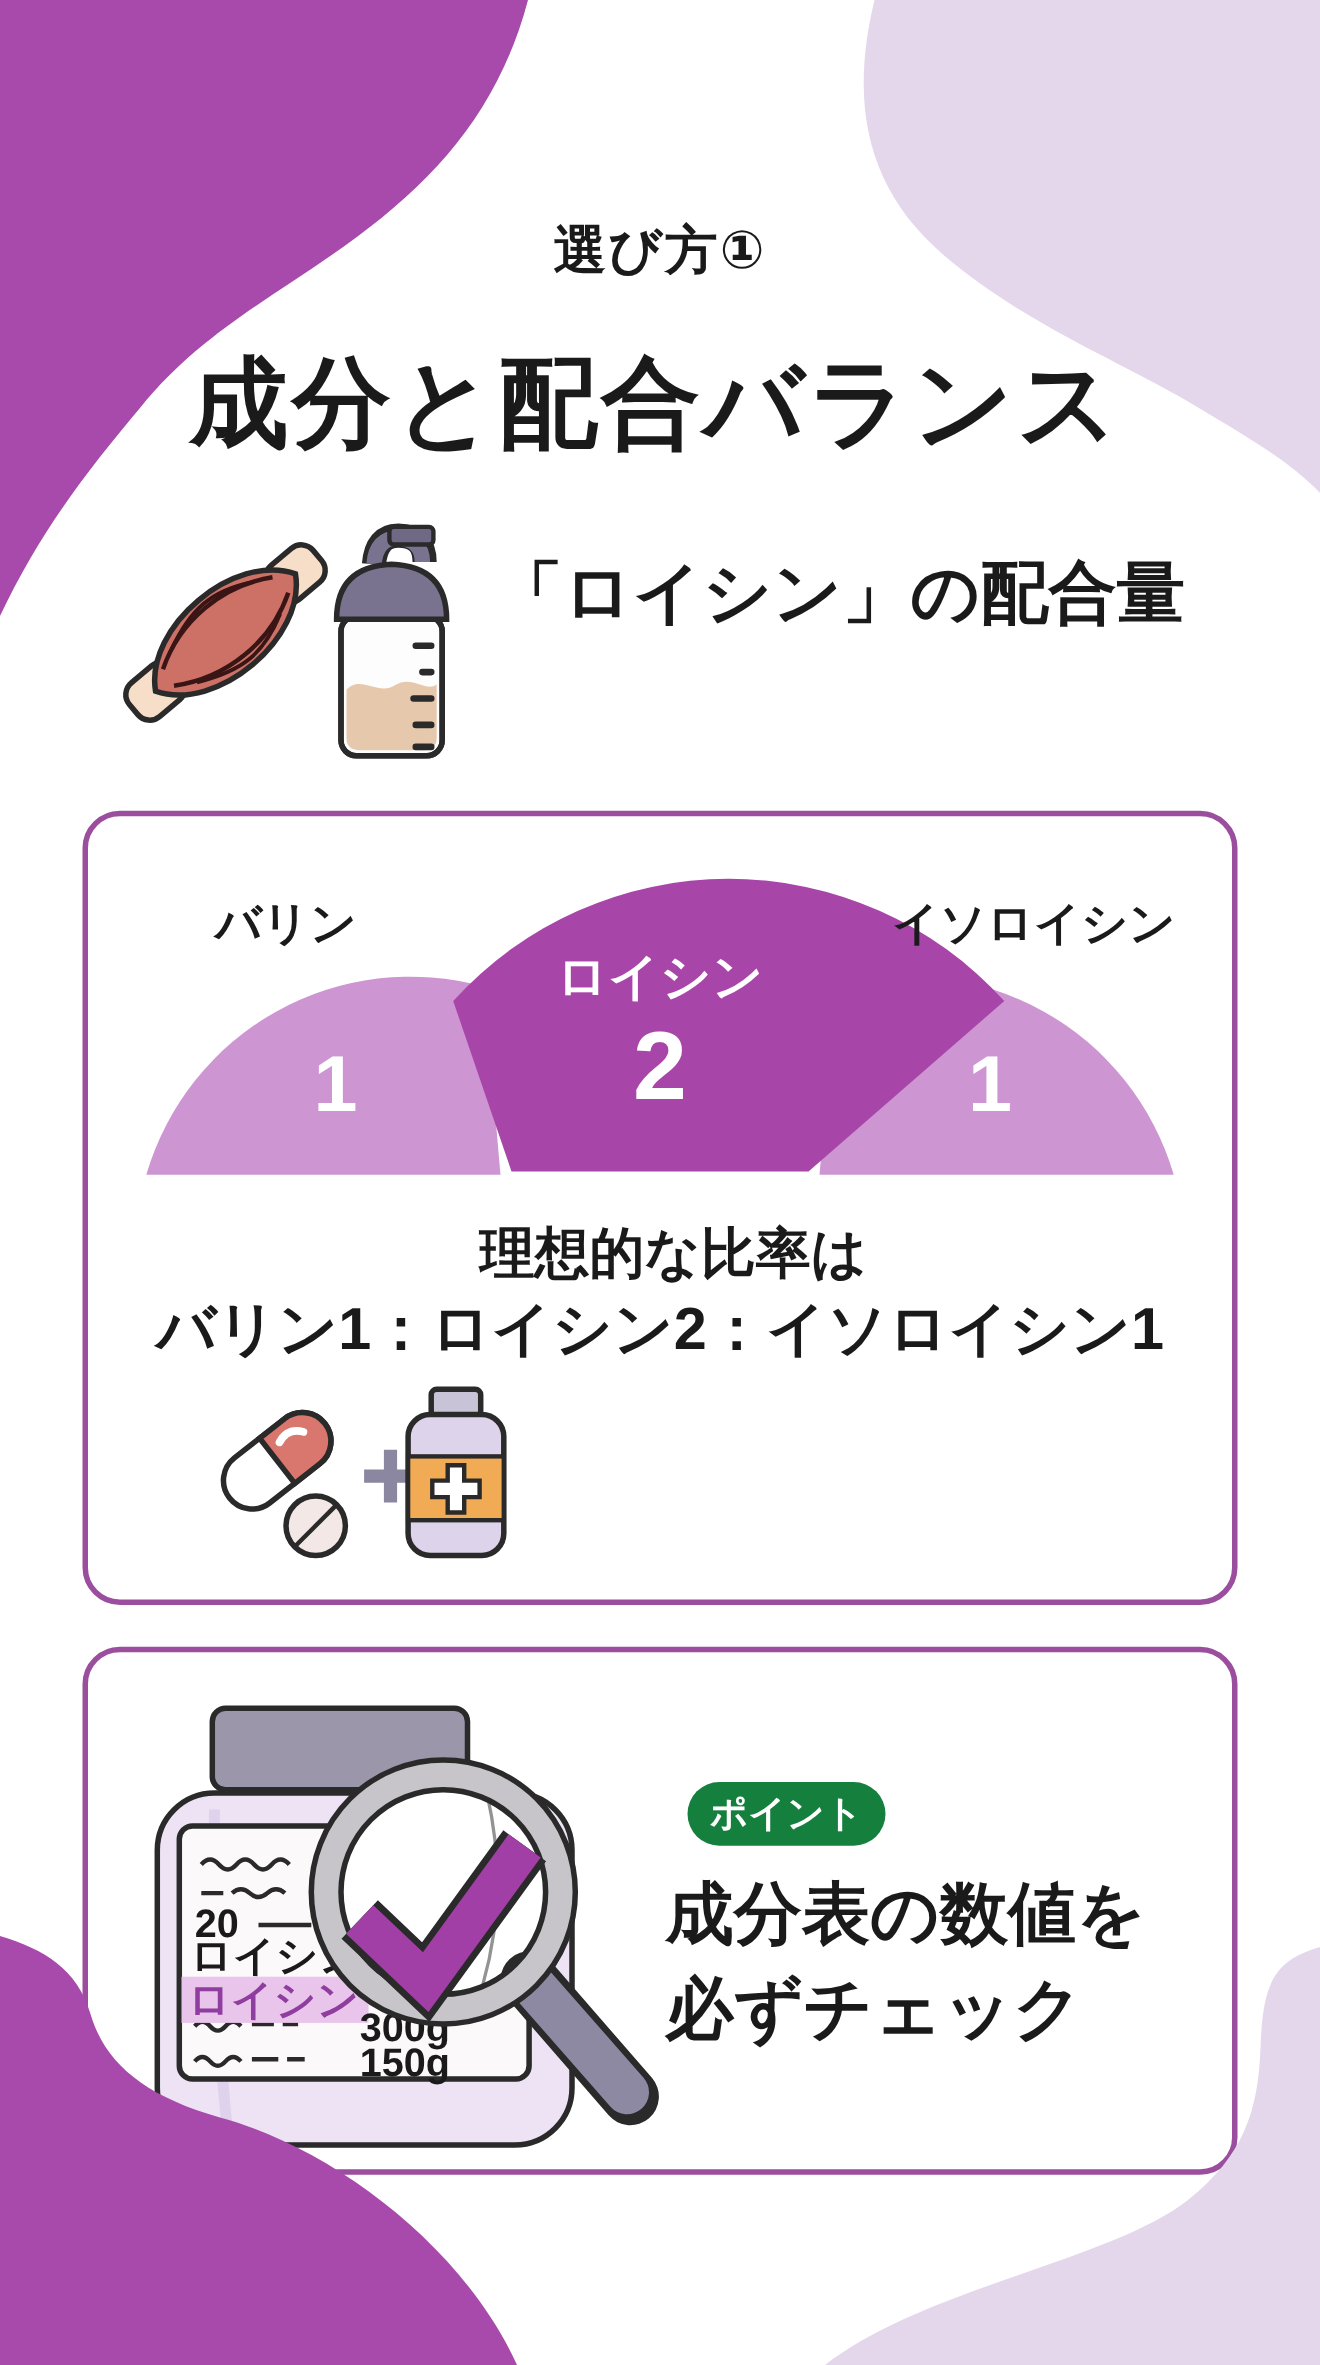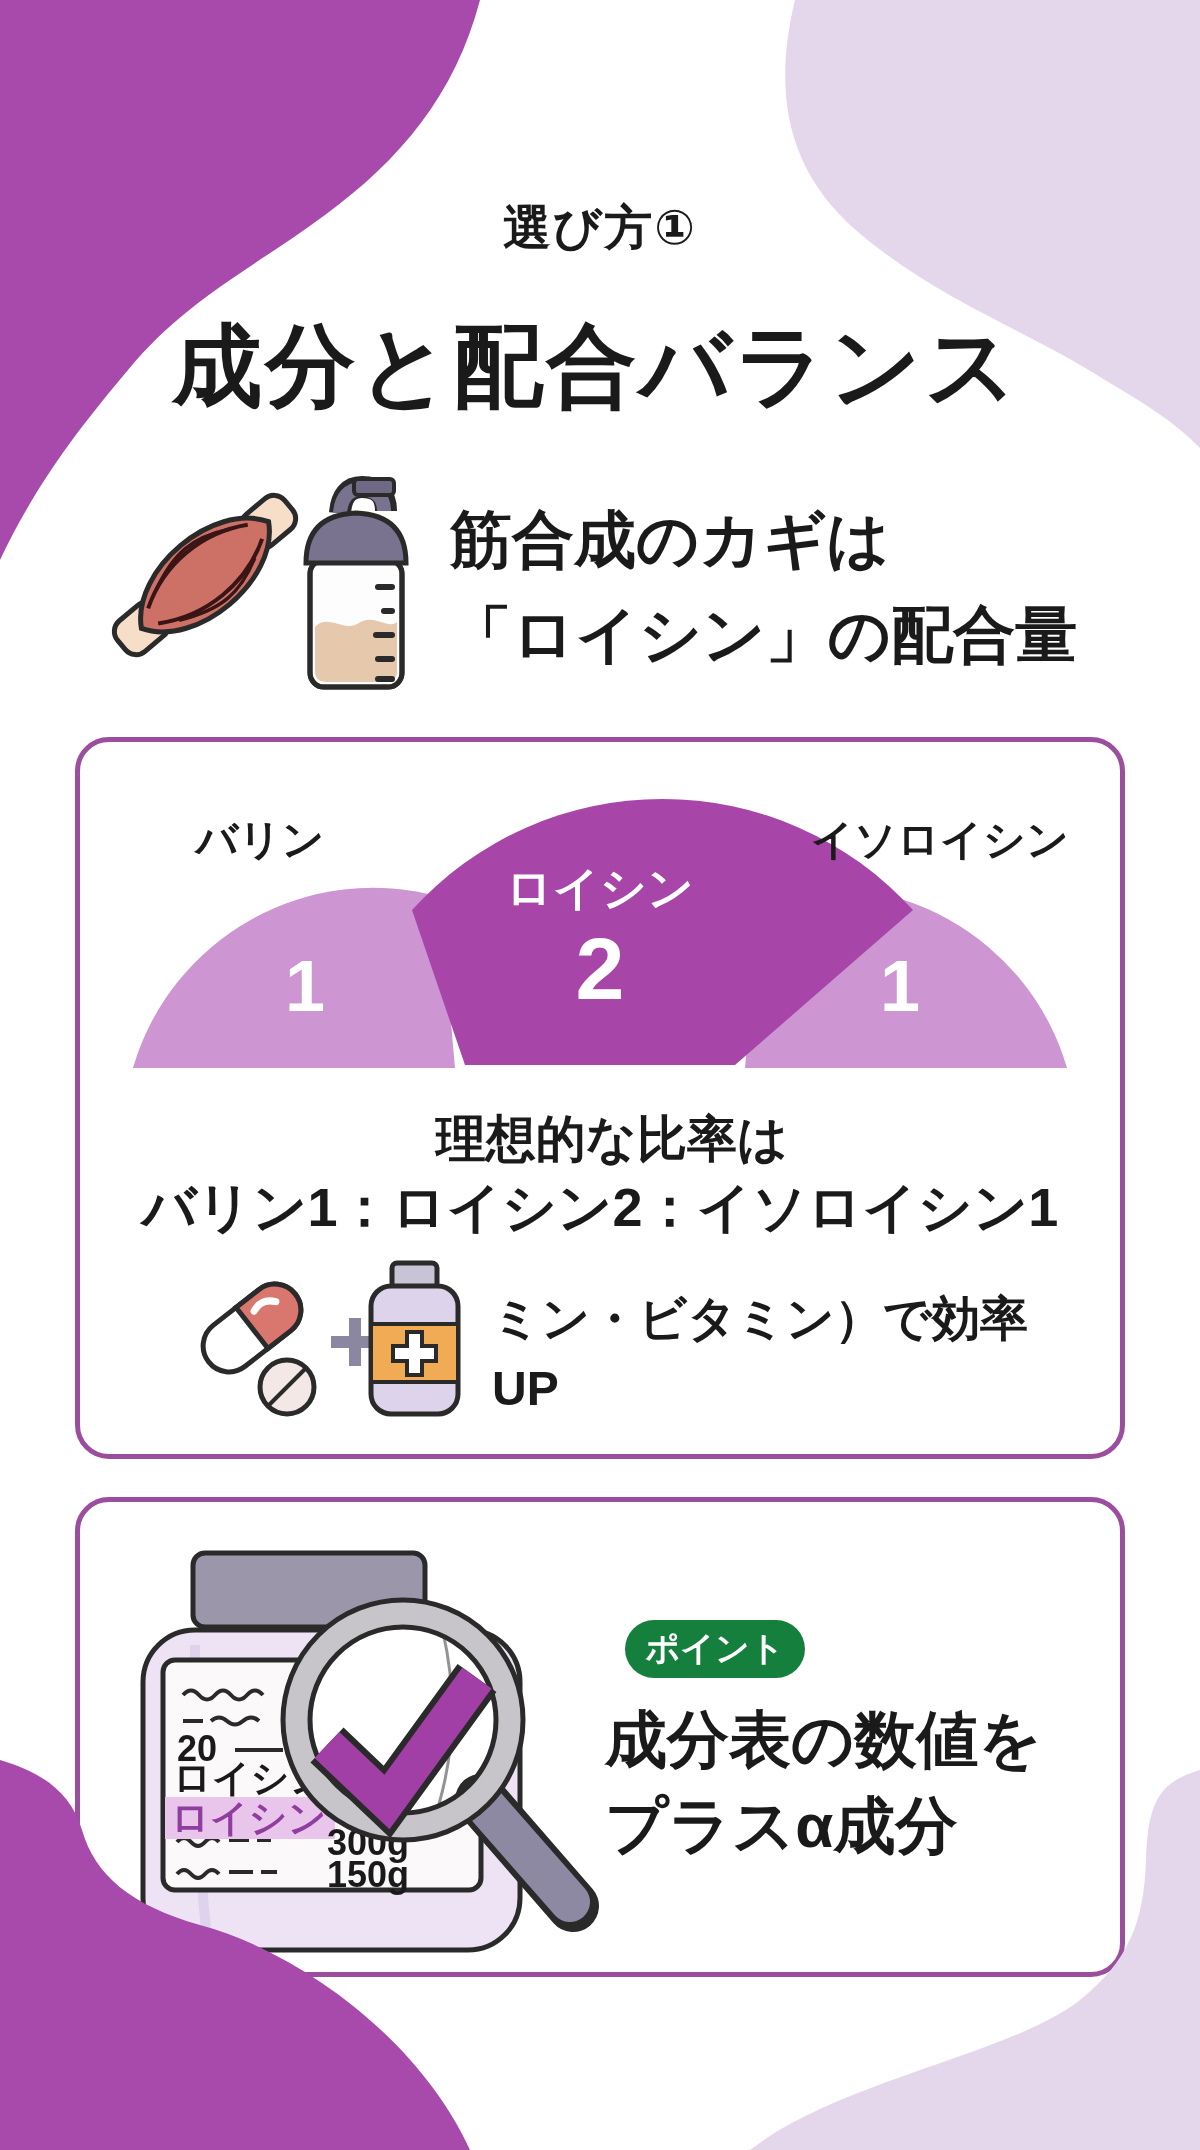--- a/index.html
+++ b/index.html
@@ -80,21 +80,20 @@
   <g stroke="#2A2A2A" stroke-width="6" stroke-linecap="round">
     <line x1="80" y1="112" x2="94" y2="112"></line>
     <line x1="86" y1="136" x2="94" y2="136"></line>
     <line x1="78" y1="160" x2="94" y2="160"></line>
     <line x1="80" y1="184" x2="94" y2="184"></line>
     <line x1="80" y1="204" x2="94" y2="204"></line>
   </g>
 </svg>
 
 <div class="abs content lead-text">
-  <div>筋合成のカギは</div>
   <div>「ロイシン」の配合量</div>
 </div>
 
 <div class="abs card card1"></div>
 
 <svg class="abs content" style="left:125px;top:790px;" width="950" height="290" viewBox="0 0 950 290">
   <path fill="#CD95D2" d="M8,278 A250,250 0 0 1 315,107 L330,278 Z"></path>
   <path fill="#CD95D2" d="M942,278 A250,250 0 0 0 635,107 L620,278 Z"></path>
   <path fill="#A845A8" d="M287,120 A338,338 0 0 1 788,120 L610,275 L340,275 Z"></path>
 </svg>
@@ -124,21 +123,20 @@
 </svg>
 
 <svg class="abs content" style="left:362px;top:1258px;" width="105" height="162" viewBox="0 0 105 162">
   <rect x="30" y="5" width="45" height="25" rx="5" fill="#C9C3D8" stroke="#2A2A2A" stroke-width="5"></rect>
   <rect x="9" y="28" width="87" height="128" rx="20" fill="#DDD3EA" stroke="#2A2A2A" stroke-width="5"></rect>
   <rect x="9" y="66" width="87" height="58" fill="#F2AB55" stroke="#2A2A2A" stroke-width="4"></rect>
   <path d="M45,74 h15 v14 h14 v15 h-14 v14 h-15 v-14 h-14 v-15 h14 Z" fill="#FFFFFF" stroke="#2A2A2A" stroke-width="4"></path>
 </svg>
 
 <div class="abs content note-text">
-  <div>ミン・ビタミン）で効率UP</div>
 </div>
 
 <div class="abs card card2"></div>
 
 <svg class="abs content" style="left:135px;top:1545px;" width="395" height="412" viewBox="0 0 395 412">
   <rect x="58" y="8" width="232" height="74" rx="12" fill="#9C96AB" stroke="#2A2A2A" stroke-width="5"></rect>
   <rect x="8" y="85" width="377" height="320" rx="52" fill="#EDE3F4" stroke="#2A2A2A" stroke-width="5"></rect>
   <path d="M60,100 Q58,260 72,395" fill="none" stroke="#DFD2EC" stroke-width="10"></path>
   <rect x="28" y="115" width="318" height="230" rx="12" fill="#FBF9FA" stroke="#2A2A2A" stroke-width="5"></rect>
   <g stroke="#2A2A2A" stroke-width="4" fill="none">
@@ -165,18 +163,18 @@
   <circle cx="138" cy="140" r="120" fill="none" stroke="#2A2A2A" stroke-width="5"></circle>
   <circle cx="138" cy="140" r="93" fill="none" stroke="#2A2A2A" stroke-width="5"></circle>
   <path d="M62,165 L122,222 L212,98" fill="none" stroke="#2A2A2A" stroke-width="48"></path>
   <path d="M62,165 L122,222 L212,98" fill="none" stroke="#A23FA6" stroke-width="36"></path>
 </svg>
 
 <div class="abs badge">
   <span>ポイント</span>
 </div>
 <div class="abs content check-line1">成分表の数値を</div>
-<div class="abs content check-line2">プラスα成分</div>
+<div class="abs content check-line2">必ずチェック</div>
 
 <svg class="abs bg-svg bg-bottom" viewBox="0 0 1200 2150">
   <path fill="#A84AAC" d="M0,1760 C40,1772 70,1790 82,1830 C95,1875 130,1905 200,1925 C300,1952 420,2040 470,2150 L0,2150 Z"></path>
   <path fill="#E4D7EC" d="M1200,1770 C1160,1782 1148,1800 1146,1860 C1144,1920 1130,1960 1080,2000 C1010,2055 840,2080 750,2150 L1200,2150 Z"></path>
 </svg>
 
 </body></html>

